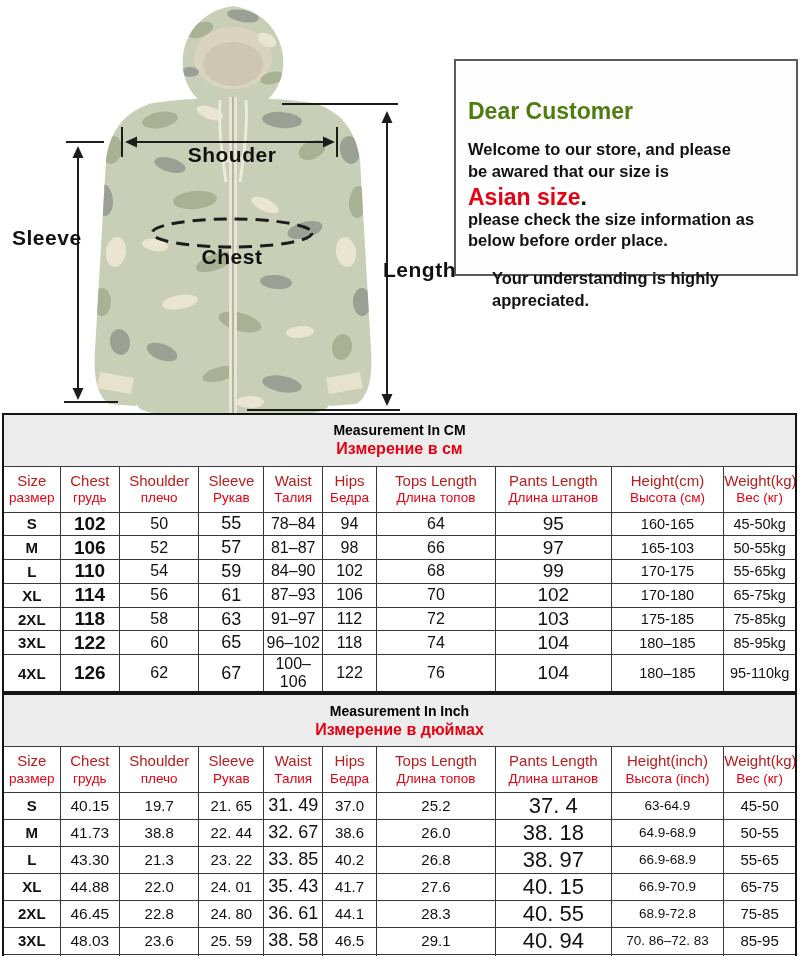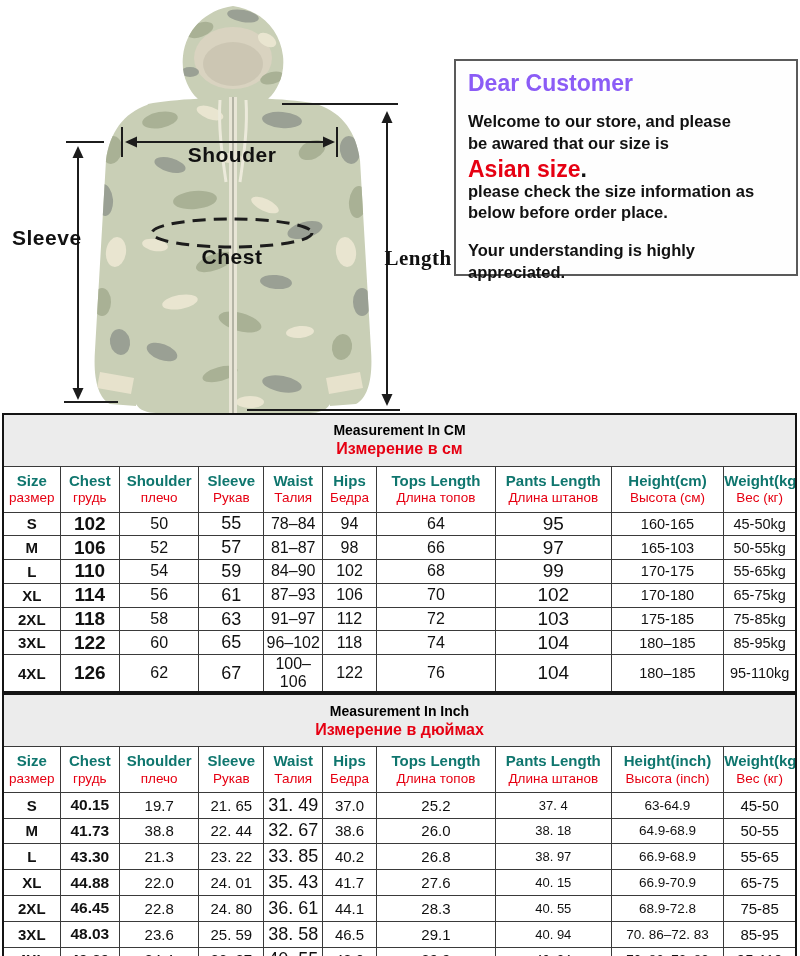--- a/index.html
+++ b/index.html
@@ -7,53 +7,53 @@
   body { height:956px; overflow:hidden; font-family:"Liberation Sans", sans-serif; }
   .stage { position:relative; width:800px; height:956px; background:#fff; }
 
   
   .figure-area { position:absolute; left:0; top:0; width:800px; height:413px; background:#fff; }
   .jacket-svg { position:absolute; left:0; top:0; }
   .fig-label { position:absolute; font-weight:700; color:#111; font-size:21px; text-align:center; letter-spacing:.5px; }
   .lbl-shoulder { left:176px; top:143px; width:112px; }
   .lbl-sleeve   { left:12px;  top:226px; width:66px; }
   .lbl-chest    { left:190px; top:245px; width:84px; }
-  .lbl-length   { left:383px; top:246px; width:70px;font-family:Liberation Serif, serif; }
+  .lbl-length   { left:383px; top:258px; width:70px; }
 
   
   .notice { position:absolute; left:454px; top:59px; width:344px; height:217px;
             border:2px solid #5a5a5a; background:#fefefe; padding:9px 6px 6px 12px; }
-  .notice-title { font-size:23px; font-weight:700; color:#8b5cf6; margin-bottom:14px; }
+  .notice-title { font-size:23px; font-weight:700; color:#4d7c0f; margin-bottom:14px;margin-top:28px; }
   .notice-p { font-size:16.5px; font-weight:700; color:#111; line-height:1.32; white-space:pre-line; }
   .asian-line { line-height:1.05; margin:2px 0 0 0; }
   .asian-red { font-size:23px; font-weight:700; color:#e60012;text-align:right; }
   .asian-dot { font-size:23px; font-weight:700; color:#111; }
-  .notice-last { margin-top:16px; }
+  .notice-last { margin-top:16px;margin-left:24px; }
 
   
   .size-tables { position:absolute; left:2px; top:413px; width:795px; }
   table { width:100%; border-collapse:collapse; table-layout:fixed; border:2px solid #141414; }
   th, td { border:1px solid #3a3a3a; text-align:center; vertical-align:middle; padding:0; overflow:hidden; }
   .title-cell { height:52px; background:#ececec; }
   .title-en { font-size:14px; font-weight:700; color:#000; }
   .title-ru { font-size:16px; font-weight:700; color:#e60012; margin-top:2px; }
   .hdr th { height:46px; background:#fff; }
-  .h-en { font-size:15px; font-weight:700; color:#0f766e; line-height:1.25; }
+  .h-en { font-size:15px; font-weight:400; color:#b91c1c; line-height:1.25; }
   .h-ru { font-size:13.5px; font-weight:400; color:#e60012; line-height:1.2; }
   tbody td { font-size:16px; color:#111; }
   .cm  tbody td { height:23.8px; }
   .inch tbody td { height:25.8px; font-size:15px; }
   tbody td:first-child { font-weight:700; font-size:15px; }
   .cm tbody td:nth-child(2) { font-size:19px; font-weight:700; }
   .cm tbody td:nth-child(4) { font-size:18px; }
   .cm tbody td:nth-child(8) { font-size:19px; }
   .cm tbody td:nth-child(9), .cm tbody td:nth-child(10) { font-size:14.5px; }
-  .inch tbody td:nth-child(2) { font-size:15.5px; font-weight:700; }
+  .inch tbody td:nth-child(2) { font-size:15.5px; font-weight:400; }
   .inch tbody td:nth-child(5) { font-size:18px; }
-  .inch tbody td:nth-child(8) { font-size:13px;margin-top:7px; }
+  .inch tbody td:nth-child(8) { font-size:22px;margin-top:7px; }
   .inch tbody td:nth-child(9) { font-size:13.5px; }
 </style>
 </head>
 <body>
 
 <div class="stage">
 
   <div class="figure-area">
 
     <svg class="jacket-svg" width="460" height="418" viewBox="0 0 460 418" xmlns="http://www.w3.org/2000/svg">

